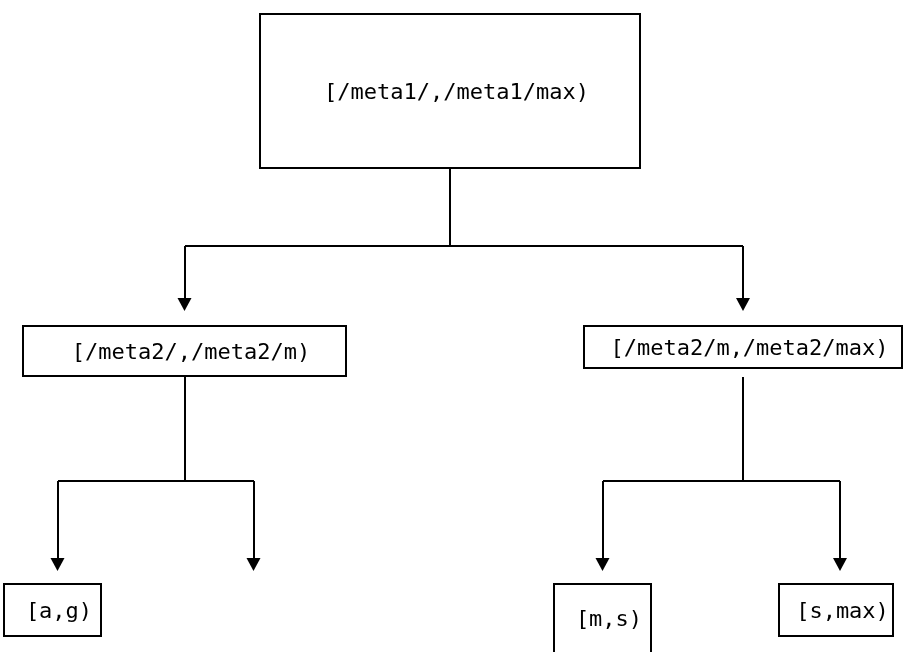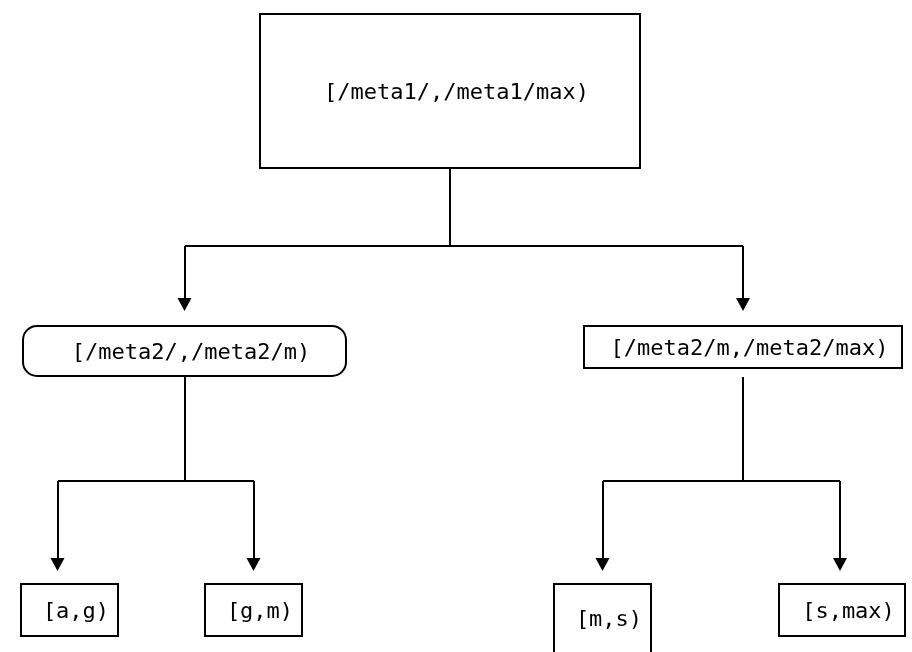--- a/index.html
+++ b/index.html
@@ -32,26 +32,26 @@
     display: flex;
     align-items: center;
     justify-content: center;
     font-size: 22px;
     font-weight: 500;
     white-space: nowrap;
     letter-spacing: 0px;
     padding-left: 13px;
   }
   .node-root   { left: 259px; top: 13px;  width: 382px; height: 156px; }
-  .node-l2a    { left: 22px;  top: 325px; width: 325px; height: 52px; border-radius: 15px;  }
+  .node-l2a    { left: 22px;  top: 325px; width: 325px; height: 52px;  }
   .node-l2b    { left: 583px; top: 325px; width: 320px; height: 44px;  }
-  .node-leaf1  { left: 20px;   top: 583px; width: 99px;  height: 54px;  }
+  .node-leaf1  { left: 3px;   top: 583px; width: 99px;  height: 54px;  }
   .node-leaf2  { left: 204px; top: 583px; width: 99px;  height: 54px;  }
   .node-leaf3  { left: 553px; top: 583px; width: 99px;  height: 71px;  }
-  .node-leaf4  { left: 778px; top: 583px; width: 128px; height: 54px;  }
+  .node-leaf4  { left: 778px; top: 583px; width: 116px; height: 54px;  }
 </style>
 </head>
 <body>
 
 <div class="canvas">
 
   <svg class="edges" viewBox="0 0 912 652" shape-rendering="crispEdges">
 
     <path d="M450 169 V246 M184.5 246 H743 M184.5 246 V299 M743 246 V299" stroke="#000000" stroke-width="2" fill="none"></path>
 
@@ -78,23 +78,20 @@
   </div>
 
   <div class="node node-l2b">
     <span>[/meta2/m,/meta2/max)</span>
   </div>
 
   <div class="node node-leaf1">
     <span>[a,g)</span>
   </div>
 
-  <div class="node node-leaf2">
-    <span>[g,m)</span>
-  </div>
 
   <div class="node node-leaf3">
     <span>[m,s)</span>
   </div>
 
   <div class="node node-leaf4">
     <span>[s,max)</span>
   </div>
 
 </div>

